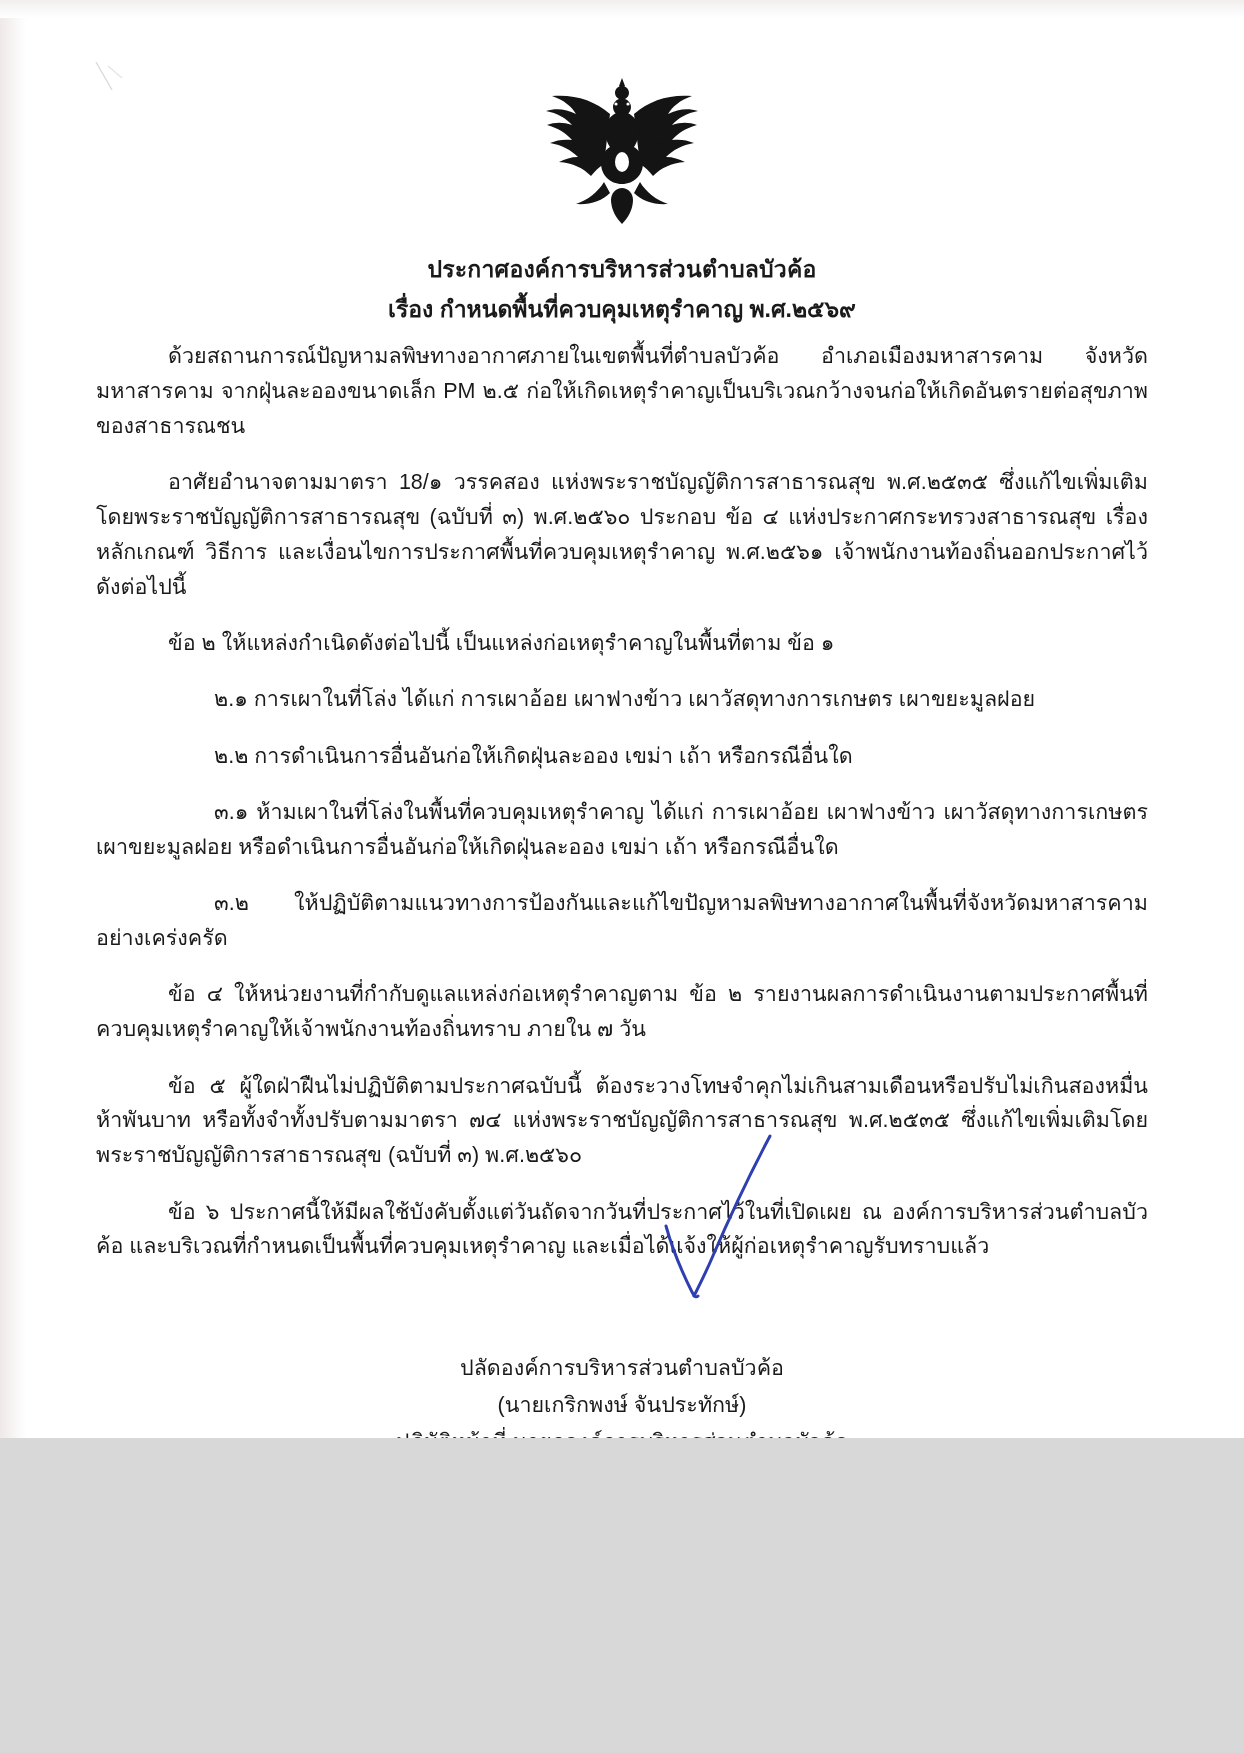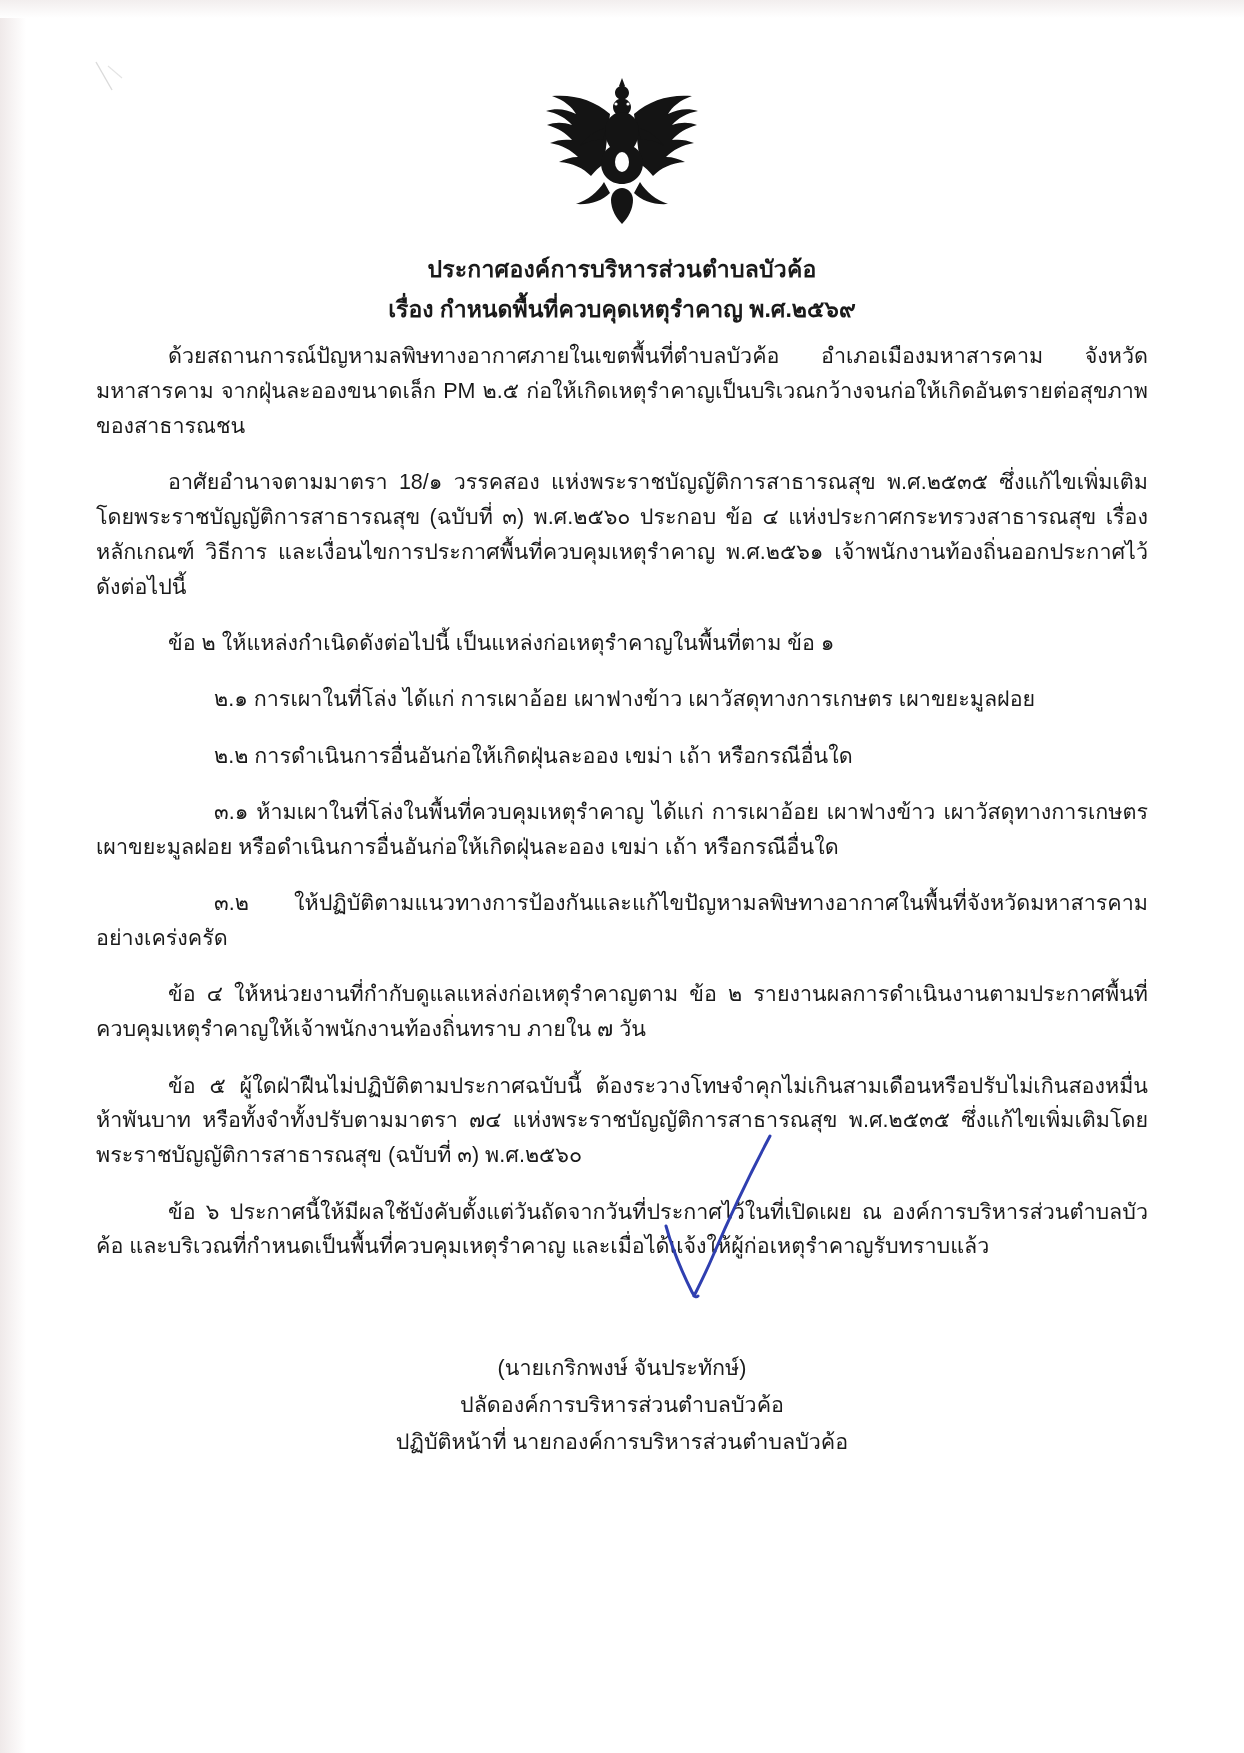--- a/index.html
+++ b/index.html
@@ -3,21 +3,21 @@
 <meta charset="utf-8">
 <style>
   html, body {
     margin: 0;
     padding: 0;
     background: #d8d8d8;
   }
   .page {
     position: relative;
     width: 1244px;
-    height: 1753px;
+    height: 1438px;
     background: #ffffff;
     margin: 0 auto;
     overflow: hidden;
     font-family: "Liberation Sans", "DejaVu Sans", sans-serif;
     color: #1a1a1a;
     box-sizing: border-box;
   }
   
   .scan-edge-left {
     position: absolute;
@@ -155,38 +155,38 @@
         <circle cx="84" cy="34" r="1.6"></circle>
         <circle cx="96" cy="34" r="1.6"></circle>
       </g>
     </svg>
   </div>
 
   <div class="doc-body">
 
     <div class="title-block">
       <div class="title-1">ประกาศองค์การบริหารส่วนตำบลบัวค้อ</div>
-      <div class="title-2">เรื่อง กำหนดพื้นที่ควบคุดเหตุรำคาญ พ.ศ.๒๕๖๙</div>
+      <div class="title-2">เรื่อง กำหนดพื้นที่ควบคุมเหตุรำคาญ พ.ศ.๒๕๖๙</div>
     </div>
 
     <p class="para indent-1">ด้วยสถานการณ์ปัญหามลพิษทางอากาศภายในเขตพื้นที่ตำบลบัวค้อ อำเภอเมืองมหาสารคาม จังหวัดมหาสารคาม จากฝุ่นละอองขนาดเล็ก PM ๒.๕ ก่อให้เกิดเหตุรำคาญเป็นบริเวณกว้างจนก่อให้เกิดอันตรายต่อสุขภาพของสาธารณชน</p>
     <p class="para indent-1">อาศัยอำนาจตามมาตรา 18/๑ วรรคสอง แห่งพระราชบัญญัติการสาธารณสุข พ.ศ.๒๕๓๕ ซึ่งแก้ไขเพิ่มเติมโดยพระราชบัญญัติการสาธารณสุข (ฉบับที่ ๓) พ.ศ.๒๕๖๐ ประกอบ ข้อ ๔ แห่งประกาศกระทรวงสาธารณสุข เรื่อง หลักเกณฑ์ วิธีการ และเงื่อนไขการประกาศพื้นที่ควบคุมเหตุรำคาญ พ.ศ.๒๕๖๑ เจ้าพนักงานท้องถิ่นออกประกาศไว้ ดังต่อไปนี้</p>
     <p class="para indent-1 tight">ข้อ ๒ ให้แหล่งกำเนิดดังต่อไปนี้ เป็นแหล่งก่อเหตุรำคาญในพื้นที่ตาม ข้อ ๑</p>
     <p class="para indent-2 tight">๒.๑ การเผาในที่โล่ง ได้แก่ การเผาอ้อย เผาฟางข้าว เผาวัสดุทางการเกษตร เผาขยะมูลฝอย</p>
     <p class="para indent-2 tight">๒.๒ การดำเนินการอื่นอันก่อให้เกิดฝุ่นละออง เขม่า เถ้า หรือกรณีอื่นใด</p>
     <p class="para indent-3">๓.๑ ห้ามเผาในที่โล่งในพื้นที่ควบคุมเหตุรำคาญ ได้แก่ การเผาอ้อย เผาฟางข้าว เผาวัสดุทางการเกษตร เผาขยะมูลฝอย หรือดำเนินการอื่นอันก่อให้เกิดฝุ่นละออง เขม่า เถ้า หรือกรณีอื่นใด</p>
     <p class="para indent-3">๓.๒ ให้ปฏิบัติตามแนวทางการป้องกันและแก้ไขปัญหามลพิษทางอากาศในพื้นที่จังหวัดมหาสารคาม อย่างเคร่งครัด</p>
     <p class="para indent-1">ข้อ ๔ ให้หน่วยงานที่กำกับดูแลแหล่งก่อเหตุรำคาญตาม ข้อ ๒ รายงานผลการดำเนินงานตามประกาศพื้นที่ควบคุมเหตุรำคาญให้เจ้าพนักงานท้องถิ่นทราบ ภายใน ๗ วัน</p>
     <p class="para indent-1">ข้อ ๕ ผู้ใดฝ่าฝืนไม่ปฏิบัติตามประกาศฉบับนี้ ต้องระวางโทษจำคุกไม่เกินสามเดือนหรือปรับไม่เกินสองหมื่นห้าพันบาท หรือทั้งจำทั้งปรับตามมาตรา ๗๔ แห่งพระราชบัญญัติการสาธารณสุข พ.ศ.๒๕๓๕ ซึ่งแก้ไขเพิ่มเติมโดยพระราชบัญญัติการสาธารณสุข (ฉบับที่ ๓) พ.ศ.๒๕๖๐</p>
     <p class="para indent-1">ข้อ ๖ ประกาศนี้ให้มีผลใช้บังคับตั้งแต่วันถัดจากวันที่ประกาศไว้ในที่เปิดเผย ณ องค์การบริหารส่วนตำบลบัวค้อ และบริเวณที่กำหนดเป็นพื้นที่ควบคุมเหตุรำคาญ และเมื่อได้แจ้งให้ผู้ก่อเหตุรำคาญรับทราบแล้ว</p>
 
 
     <div class="sign-block">
+      <div>ปลัดองค์การบริหารส่วนตำบลบัวค้อ</div>
       <div>(นายเกริกพงษ์ จันประทักษ์)</div>
-      <div>ปลัดองค์การบริหารส่วนตำบลบัวค้อ</div>
       <div>ปฏิบัติหน้าที่ นายกองค์การบริหารส่วนตำบลบัวค้อ</div>
 
     </div>
 
   </div>
 
   <svg class="signature-ink" viewBox="0 0 170 190">
     <path d="M150 6 C132 40 110 86 92 128 C86 142 80 154 74 166" stroke="#2f3fb0" stroke-width="3" fill="none" stroke-linecap="round"></path>
     <path d="M46 96 C52 118 62 142 72 162 C74 166 76 168 78 166" stroke="#2f3fb0" stroke-width="3" fill="none" stroke-linecap="round"></path>
   </svg>

